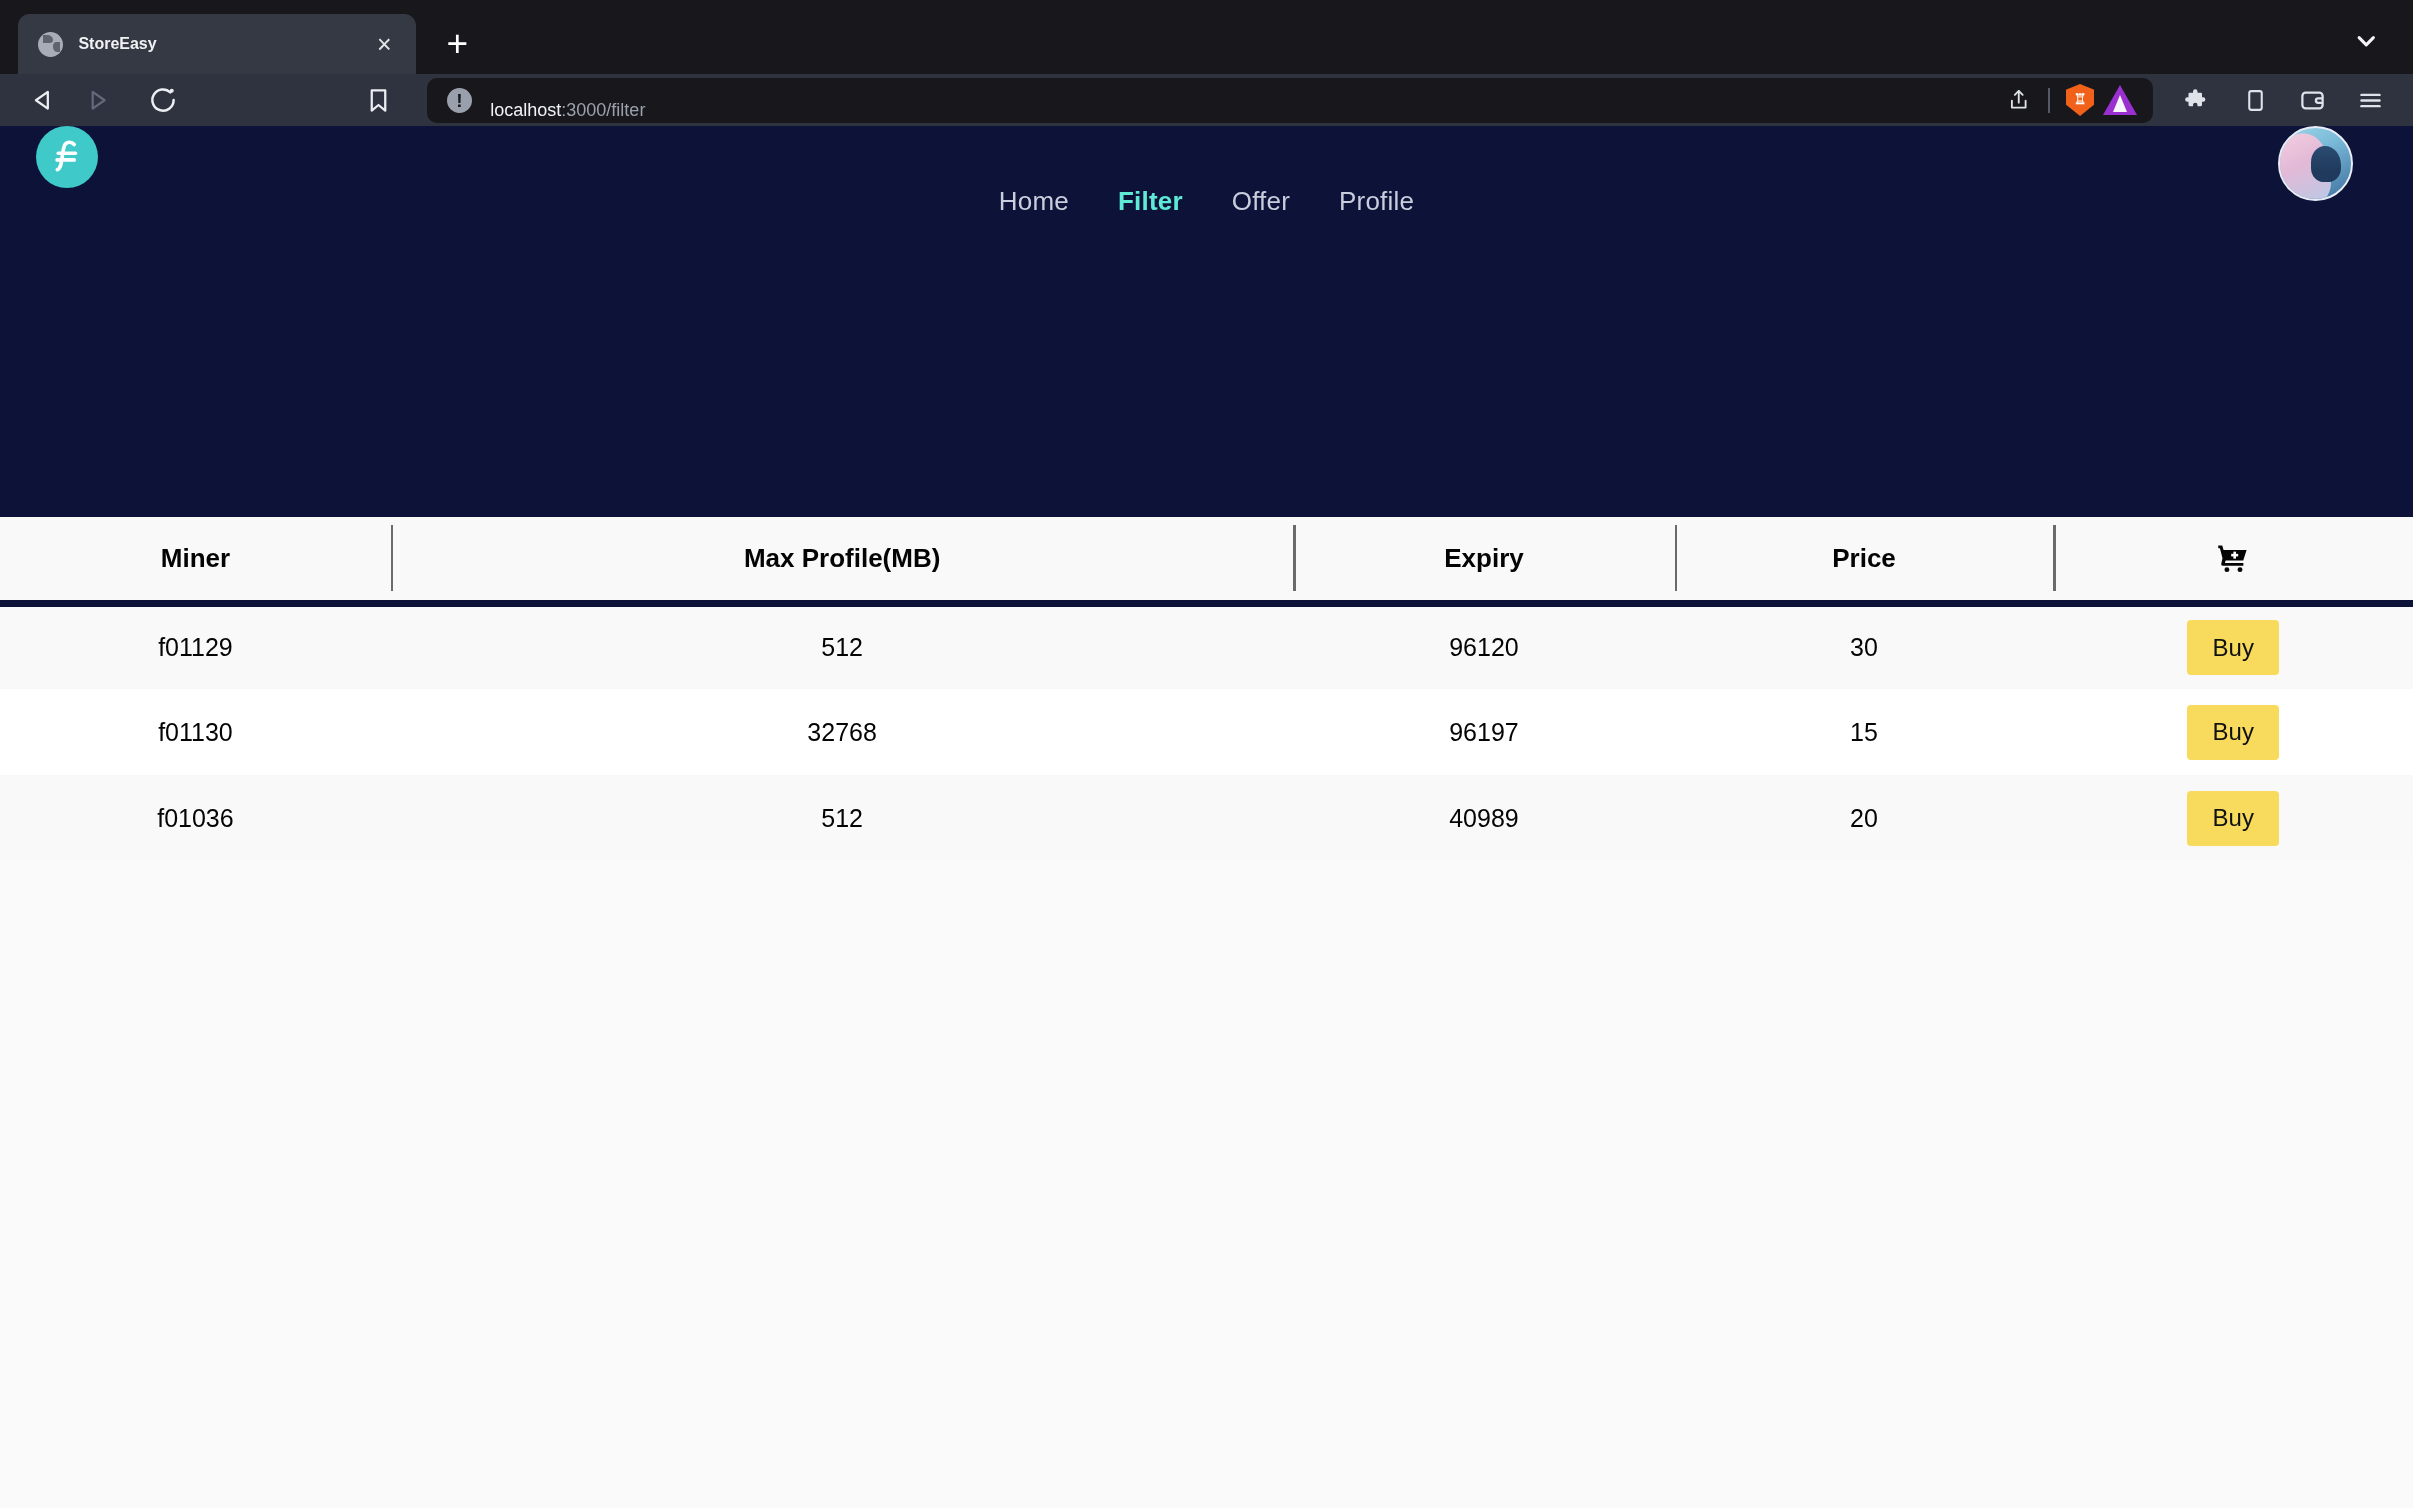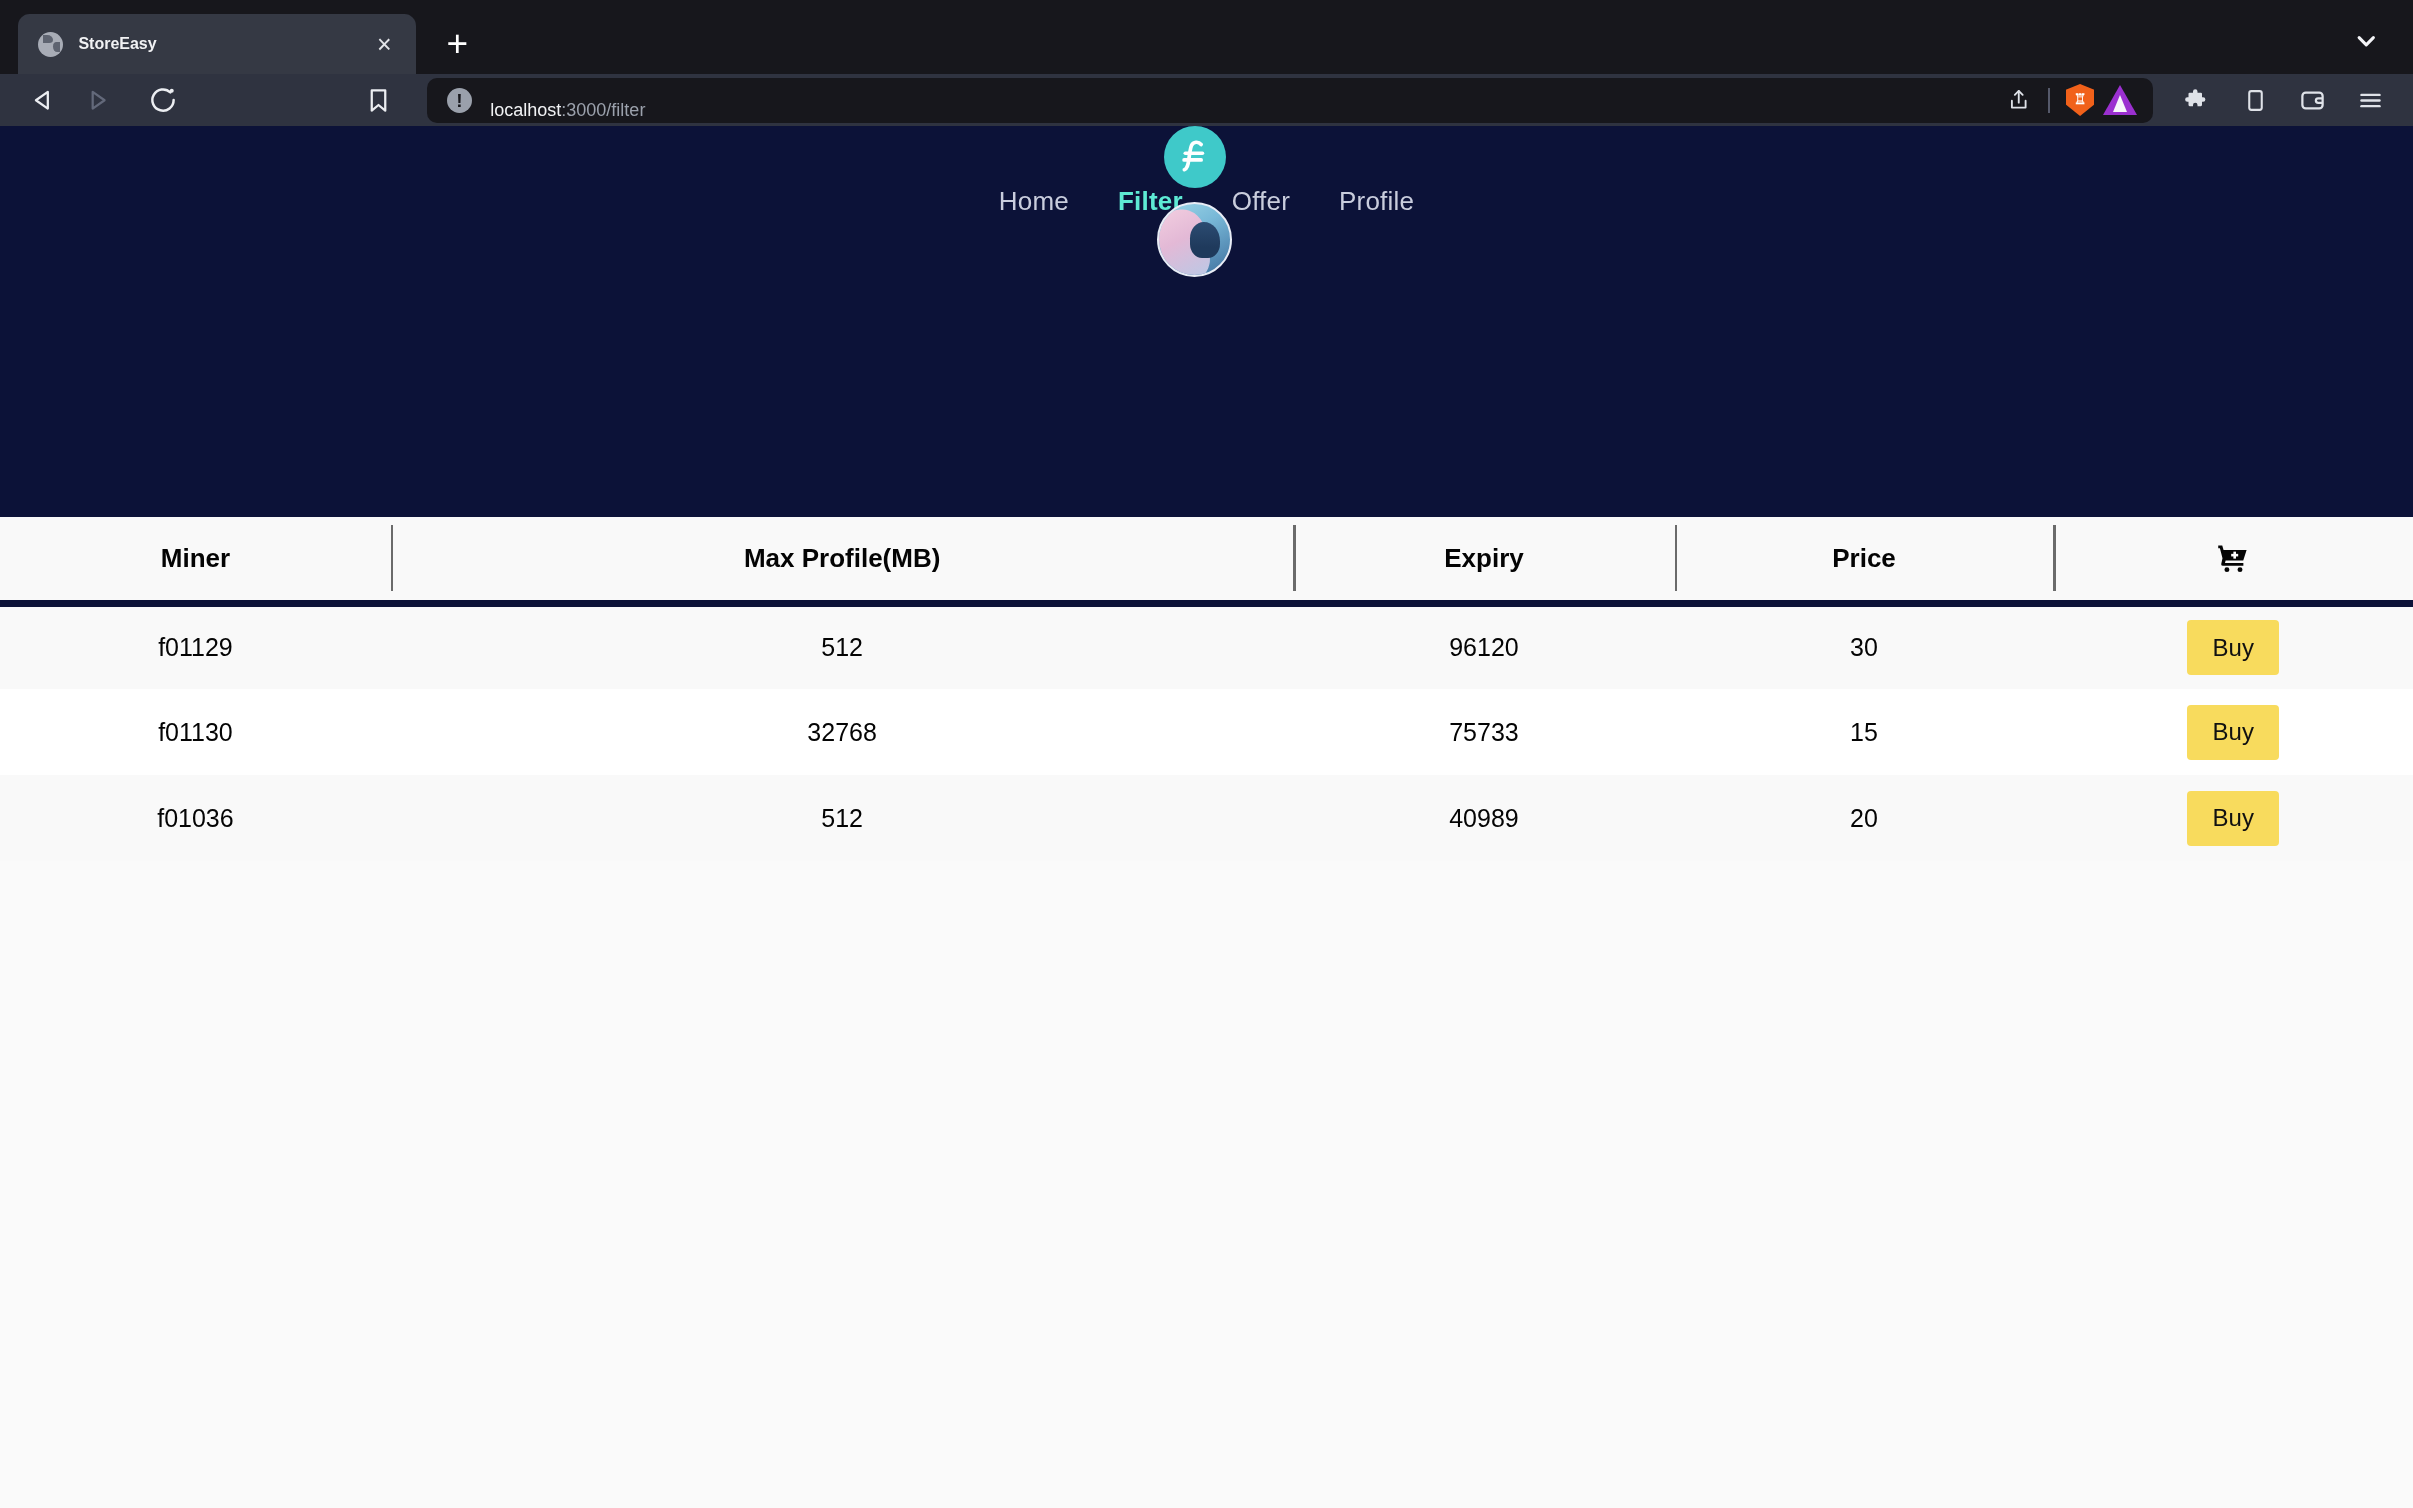--- a/index.html
+++ b/index.html
@@ -105,22 +105,22 @@
   }
   .toolbar-right { display: flex; align-items: center; gap: 8.4px; margin-left: 5px; }
   .tb-icon { width: 49px; height: 45px; display: flex; align-items: center; justify-content: center; }
 
   
   .page { flex: 1; background: #fafafa; display: flex; flex-direction: column; overflow: hidden; }
 
   .hero { background: #0c1238; height: 391px; position: relative; flex: none; }
 
   .appbar {
-    height: 151px; display: flex; align-items: center;
-    padding: 0 60px 0 36px; position: relative; flex-direction: column;
+    height: 151px; display: flex; 
+    padding: 0 60px 0 36px; position: relative;
   }
   .logo {
     width: 62px; height: 62px; border-radius: 50%;
     background: #3fc9c9; display: flex; align-items: center; justify-content: center;
     flex: none; position: relative;
   }
   .logo svg { display: block; }
   .mainnav {
     position: absolute; left: 0; right: 0; top: 0; bottom: 0;
     display: flex; align-items: center; justify-content: center; gap: 49px;
@@ -354,21 +354,21 @@
             <td>512</td>
             <td>96120</td>
             <td>30</td>
             <td>
               <button class="buy-btn">Buy</button>
             </td>
           </tr>
           <tr>
             <td>f01130</td>
             <td>32768</td>
-            <td>75733</td>
+            <td>96197</td>
             <td>15</td>
             <td>
               <button class="buy-btn">Buy</button>
             </td>
           </tr>
           <tr>
             <td>f01036</td>
             <td>512</td>
             <td>40989</td>
             <td>20</td>

